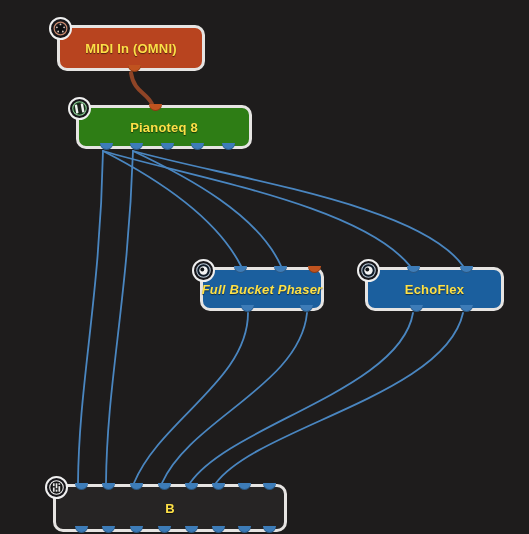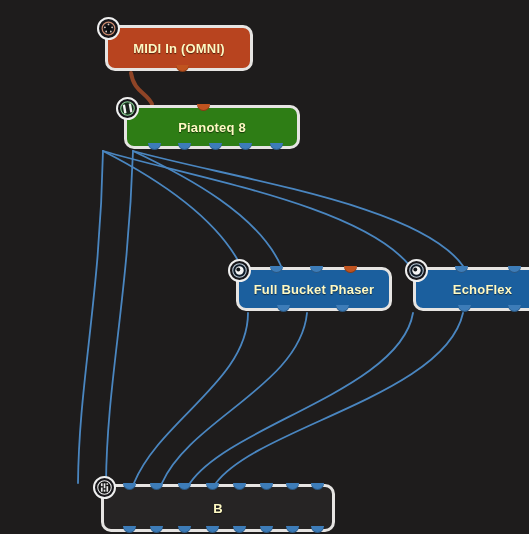--- a/index.html
+++ b/index.html
@@ -19,27 +19,26 @@
     position:absolute;left:0;top:0;
     width:529px;height:534px;
     pointer-events:none;
   }
   .node{
     position:absolute;
     box-sizing:border-box;
     border-radius:10px;
     border:3px solid #e6e4e2;
     display:flex;align-items:center;justify-content:center;
-    color:#fef9c3;
+    color:#fde047;
     font-size:13px;
     font-weight:bold;
     letter-spacing:.2px;
     text-shadow:0 1px 1px rgba(0,0,0,.55);
     z-index:3;
-    margin-left:48px;
   }
   .node-label{
     pointer-events:none;
     white-space:nowrap;
   }
   .node.midi{background:#b8441f;}
   .node.instrument{background:#2e7d15;text-align:center;}
   .node.effect{background:#1b5f9e;}
   .node.bus{background:#262424;}
 
@@ -114,21 +113,21 @@
           </svg>
         </div>
         <span class="node-label">Pianoteq 8</span>
         <div class="port top midi" style="left: 69.5px;"></div>
         <div class="port bottom" style="left: 20.5px;"></div>
         <div class="port bottom" style="left: 50.5px;"></div>
         <div class="port bottom" style="left: 81.5px;"></div>
         <div class="port bottom" style="left: 111.5px;"></div>
         <div class="port bottom" style="left: 142.5px;"></div>
       </div>
-      <div class="node effect" style="left: 188px; top: 267px; width: 156px; height: 44px;">
+      <div class="node effect" style="left: 200px; top: 267px; width: 124px; height: 44px; font-style: italic;">
         <div class="badge">
           <svg width="15" height="15" viewBox="0 0 20 20">
             <circle cx="10" cy="10" r="9" fill="#0f1b28" stroke="#b9c8d6" stroke-width="1.4"></circle>
             <circle cx="10" cy="10" r="5.6" fill="#f4f4f4"></circle>
             <circle cx="8.4" cy="8.6" r="2.6" fill="#101418"></circle>
           </svg>
         </div>
         <span class="node-label">Full Bucket Phaser</span>
         <div class="port top" style="left: 30.5px;"></div>
         <div class="port top" style="left: 70.5px;"></div>

